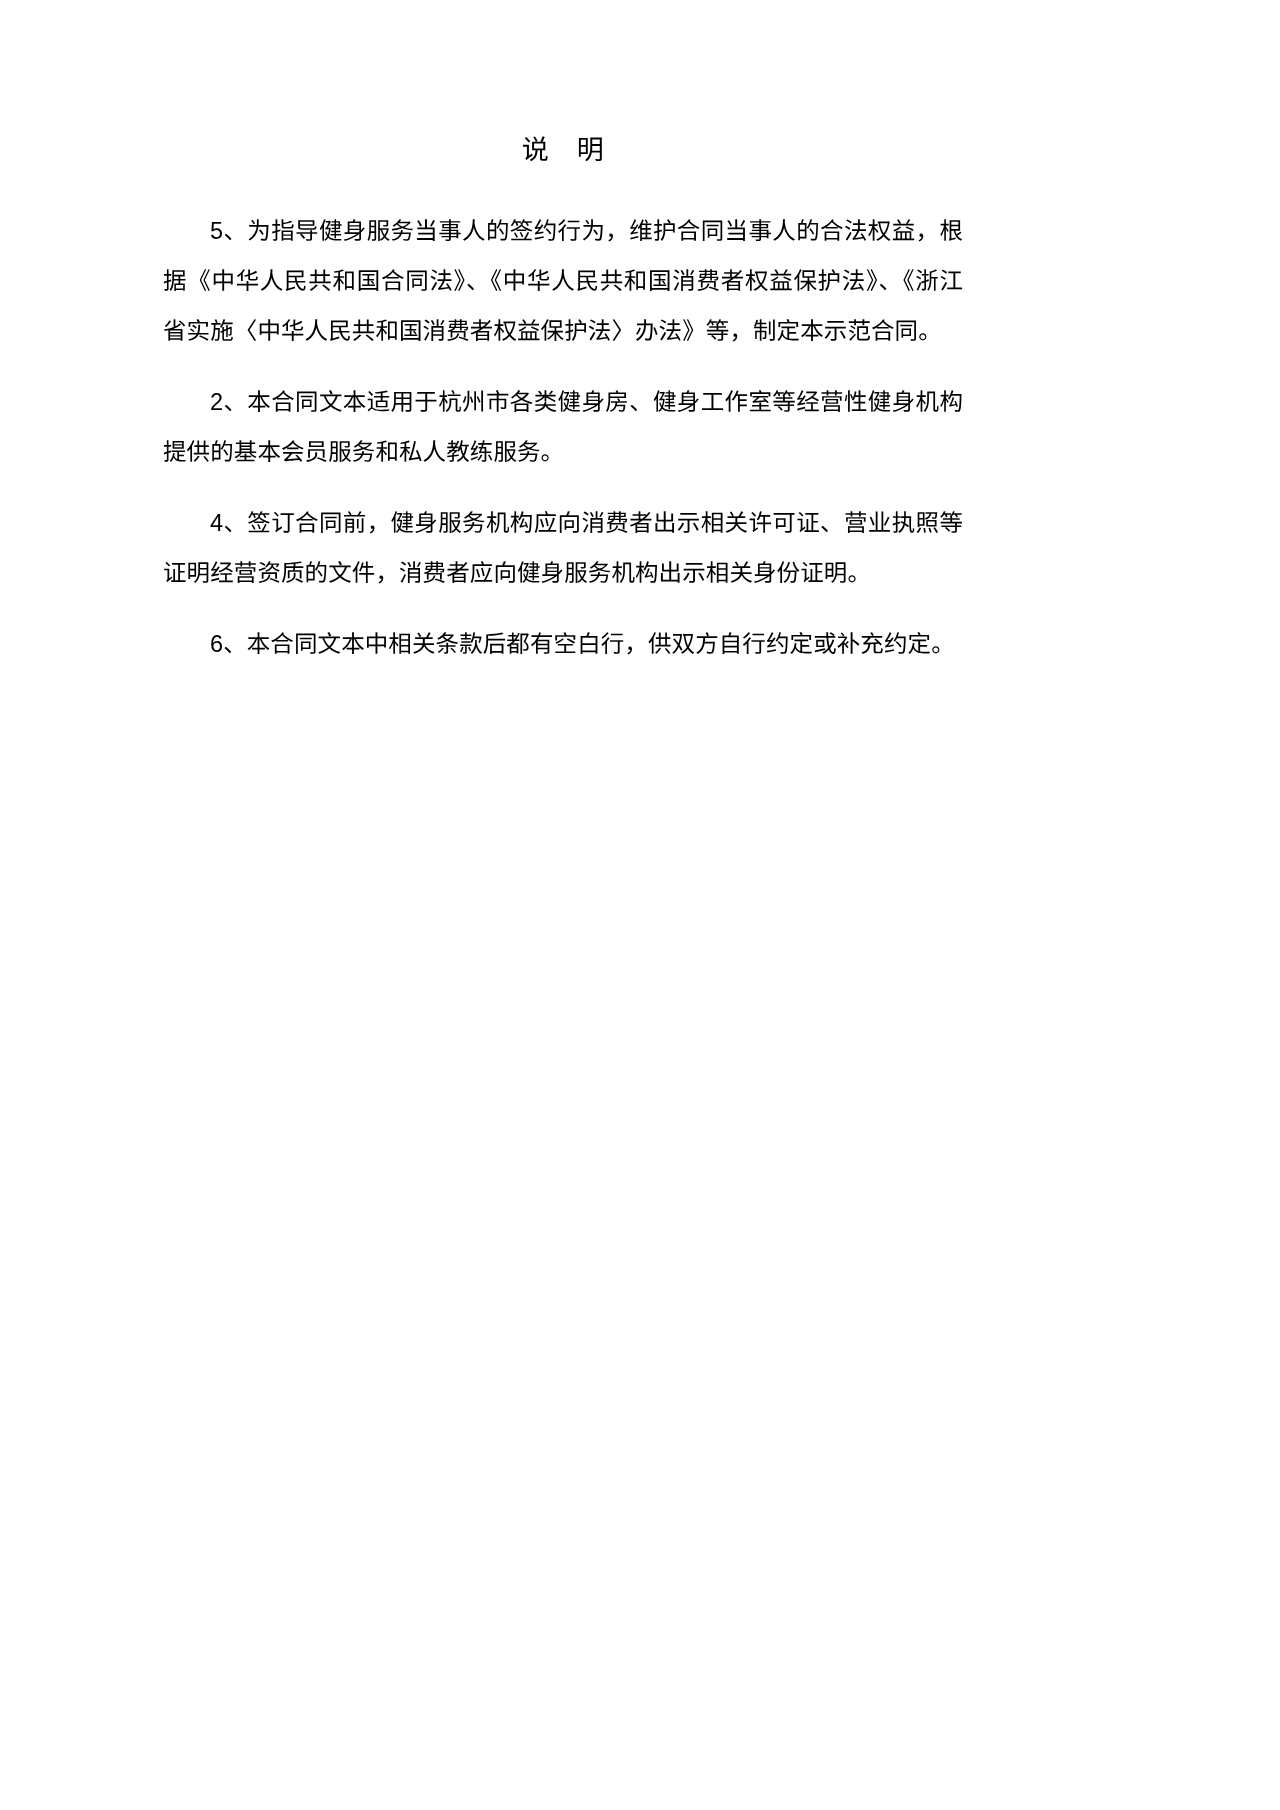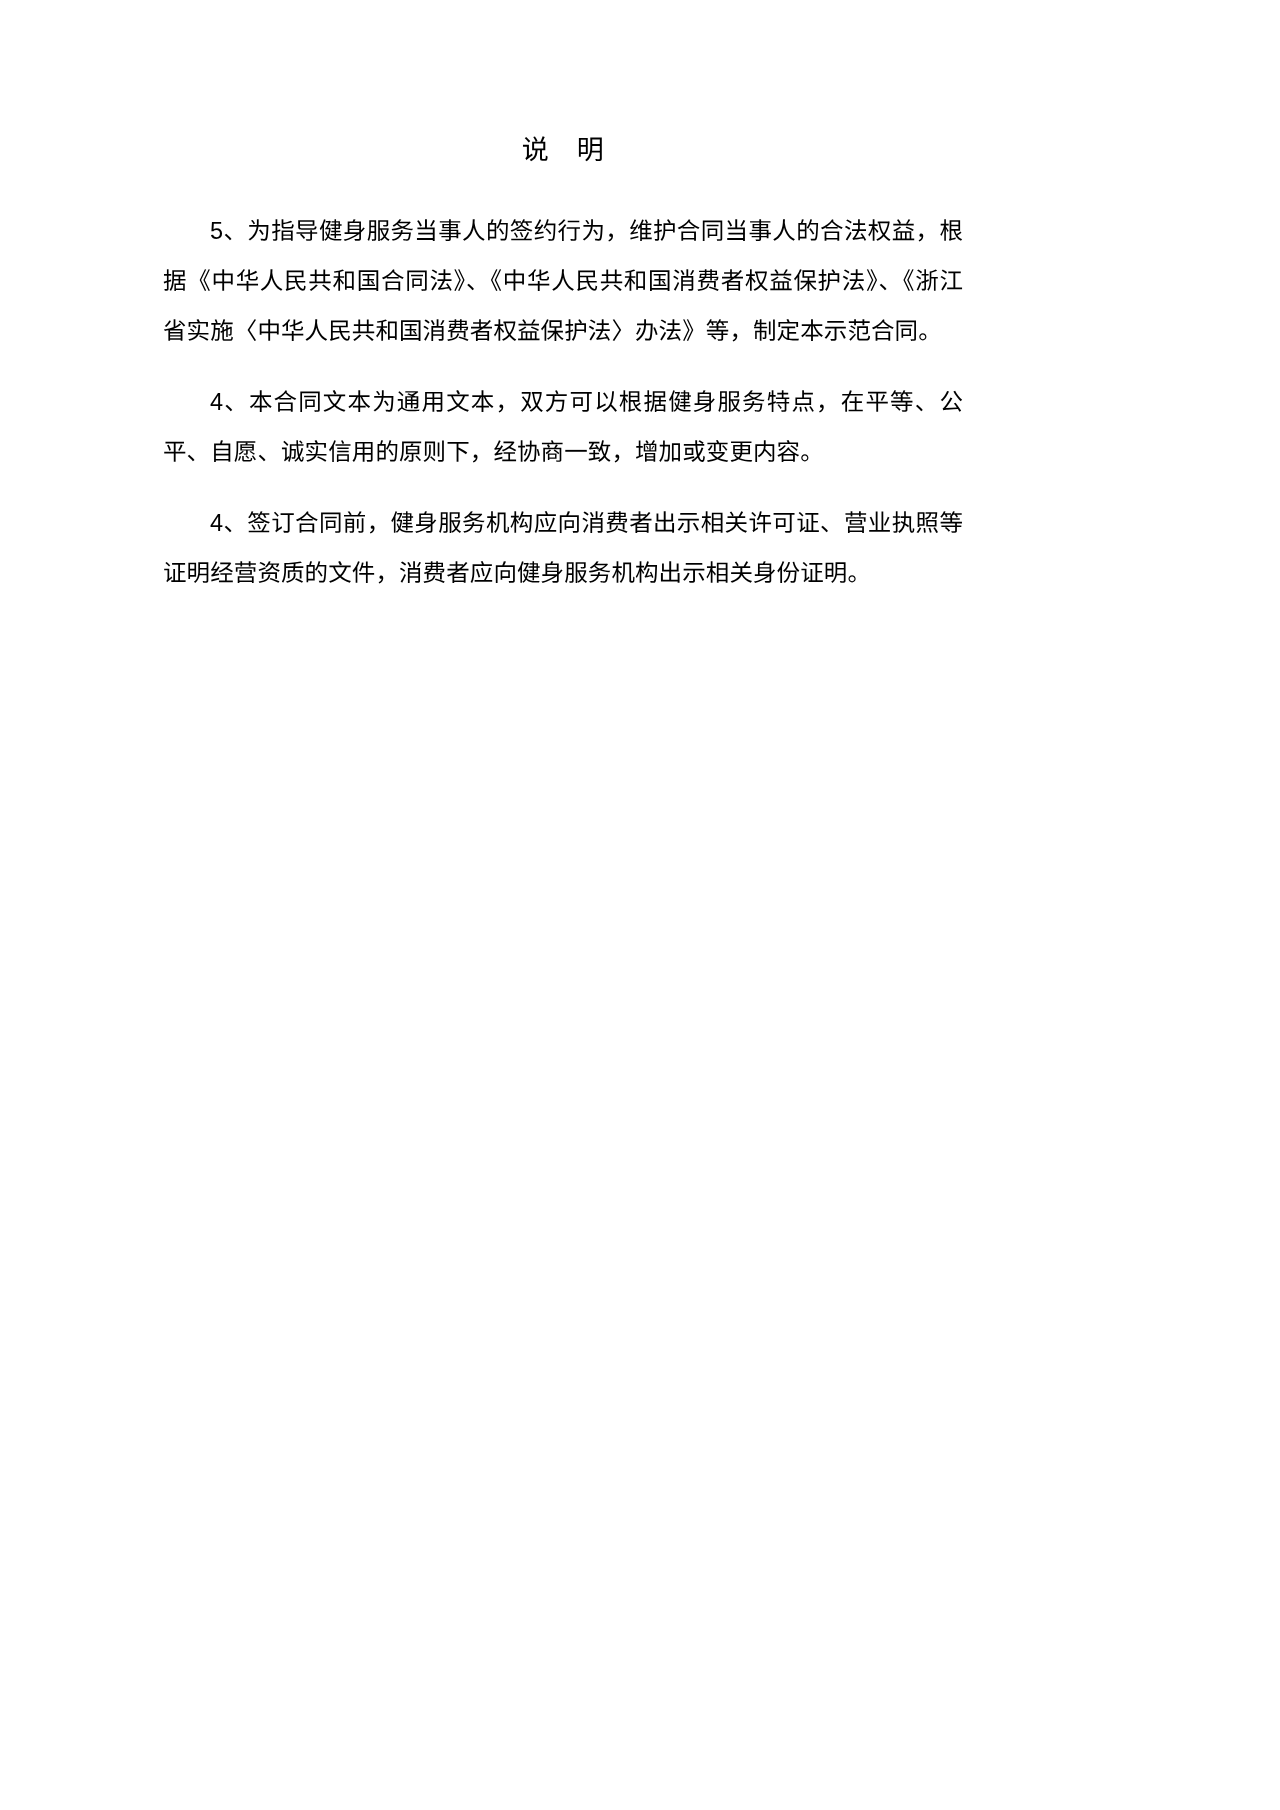--- a/index.html
+++ b/index.html
@@ -59,22 +59,23 @@
 </head>
 <body>
 
 <div class="page">
   <div class="content">
 
     <h1 class="doc-title">说　明</h1>
 
     <p class="para">5、为指导健身服务当事人的签约行为，维护合同当事人的合法权益，根据《中华人民共和国合同法》、《中华人民共和国消费者权益保护法》、《浙江省实施〈中华人民共和国消费者权益保护法〉办法》等，制定本示范合同。</p>
 
+    <p class="para">2、本合同文本适用于杭州市各类健身房、健身工作室等经营性健身机构提供的基本会员服务和私人教练服务。</p>
 
 
-    <p class="para">4、本合同文本为通用文本，双方可以根据健身服务特点，在平等、公平、自愿、诚实信用的原则下，经协商一致，增加或变更内容。</p>
 
     <p class="para">4、签订合同前，健身服务机构应向消费者出示相关许可证、营业执照等证明经营资质的文件，消费者应向健身服务机构出示相关身份证明。</p>
 
+    <p class="para">6、本合同文本中相关条款后都有空白行，供双方自行约定或补充约定。</p>
 
 
   </div>
 </div>
 
 </body></html>

